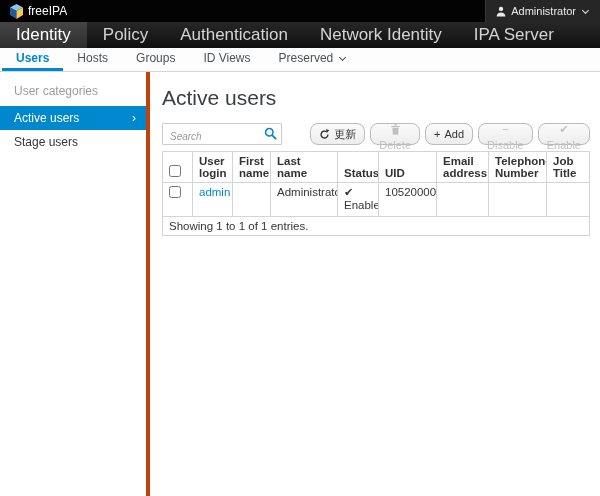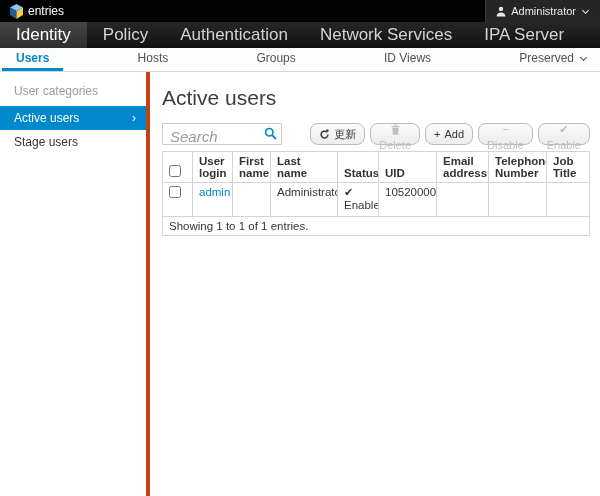--- a/index.html
+++ b/index.html
@@ -60,21 +60,20 @@
   }
 
   
   .tabsbar {
     height: 24px;
     background: #fdfdfd;
     border-bottom: 1px solid #d6d6d6;
     display: flex;
     font-size: 12px;
     padding-left: 2px;
-    justify-content: space-between;
   }
   .tab {
     display: flex;
     align-items: center;
     gap: 5px;
     padding: 0 14px;
     color: #4d5258;
     cursor: pointer;
     border-bottom: 3px solid transparent;
   }
@@ -129,21 +128,21 @@
     position: relative;
     width: 120px;
     height: 22px;
   }
   .search-box input {
     width: 100%;
     height: 100%;
     border: 1px solid #cbcbcb;
     border-radius: 1px;
     font-family: "Liberation Sans", sans-serif;
-    font-size: 15px;
+    font-size: 10px;
     font-style: italic;
     color: #555;
     padding: 4px 22px 0 7px;
     outline: none;
   }
   .search-box input::placeholder { color: #9a9a9a; font-style: italic; }
   .search-icon-wrap {
     position: absolute;
     right: 5px; top: 4px;
     cursor: pointer;
@@ -211,39 +210,39 @@
 
 <div class="topbar">
   <div class="brand">
     <span>
       <svg width="13" height="15" viewBox="0 0 13 15">
         <polygon points="6.5,0 13,3.5 6.5,7 0,3.5" fill="#8cc7ee"></polygon>
         <polygon points="0,3.5 6.5,7 6.5,15 0,11" fill="#1f5c99"></polygon>
         <polygon points="13,3.5 6.5,7 6.5,15 13,11" fill="#f7cb4d"></polygon>
       </svg>
     </span>
-    <span>entries</span>
+    <span>freeIPA</span>
   </div>
   <div class="user-menu">
     <span>
       <svg width="10" height="11" viewBox="0 0 12 13">
         <circle cx="6" cy="3.4" r="2.6" fill="#e9e9e9"></circle>
         <path d="M0.8 12.5c0-3 2.3-4.8 5.2-4.8s5.2 1.8 5.2 4.8z" fill="#e9e9e9"></path>
       </svg>
     </span>
     <span>Administrator</span>
     <span class="chev"></span>
   </div>
 </div>
 
 <div class="navbar">
   <div class="nav-item active">Identity</div>
   <div class="nav-item">Policy</div>
   <div class="nav-item">Authentication</div>
-  <div class="nav-item">Network Services</div>
+  <div class="nav-item">Network Identity</div>
   <div class="nav-item">IPA Server</div>
 </div>
 
 <div class="tabsbar">
   <div class="tab active">
     <span>Users</span>
   </div>
   <div class="tab">
     <span>Hosts</span>
   </div>

